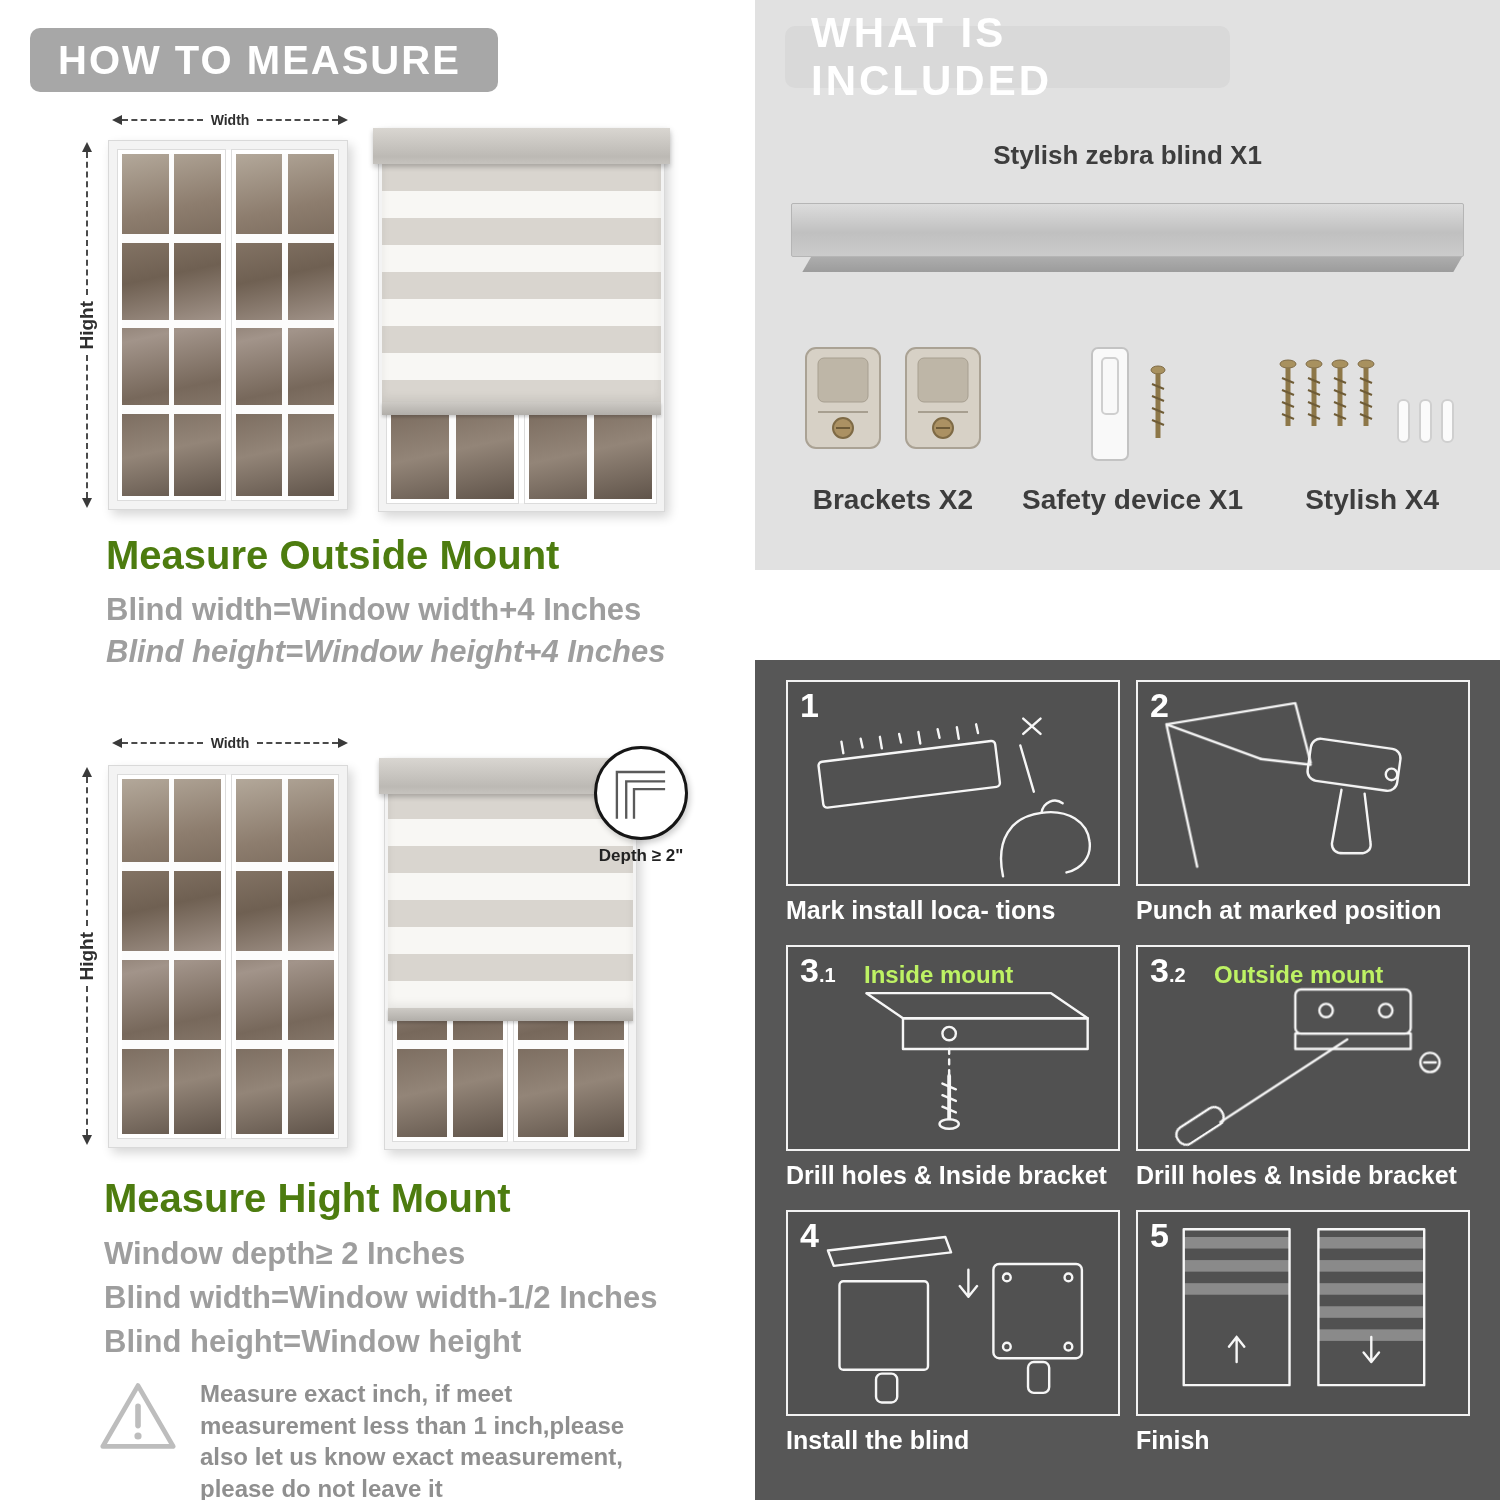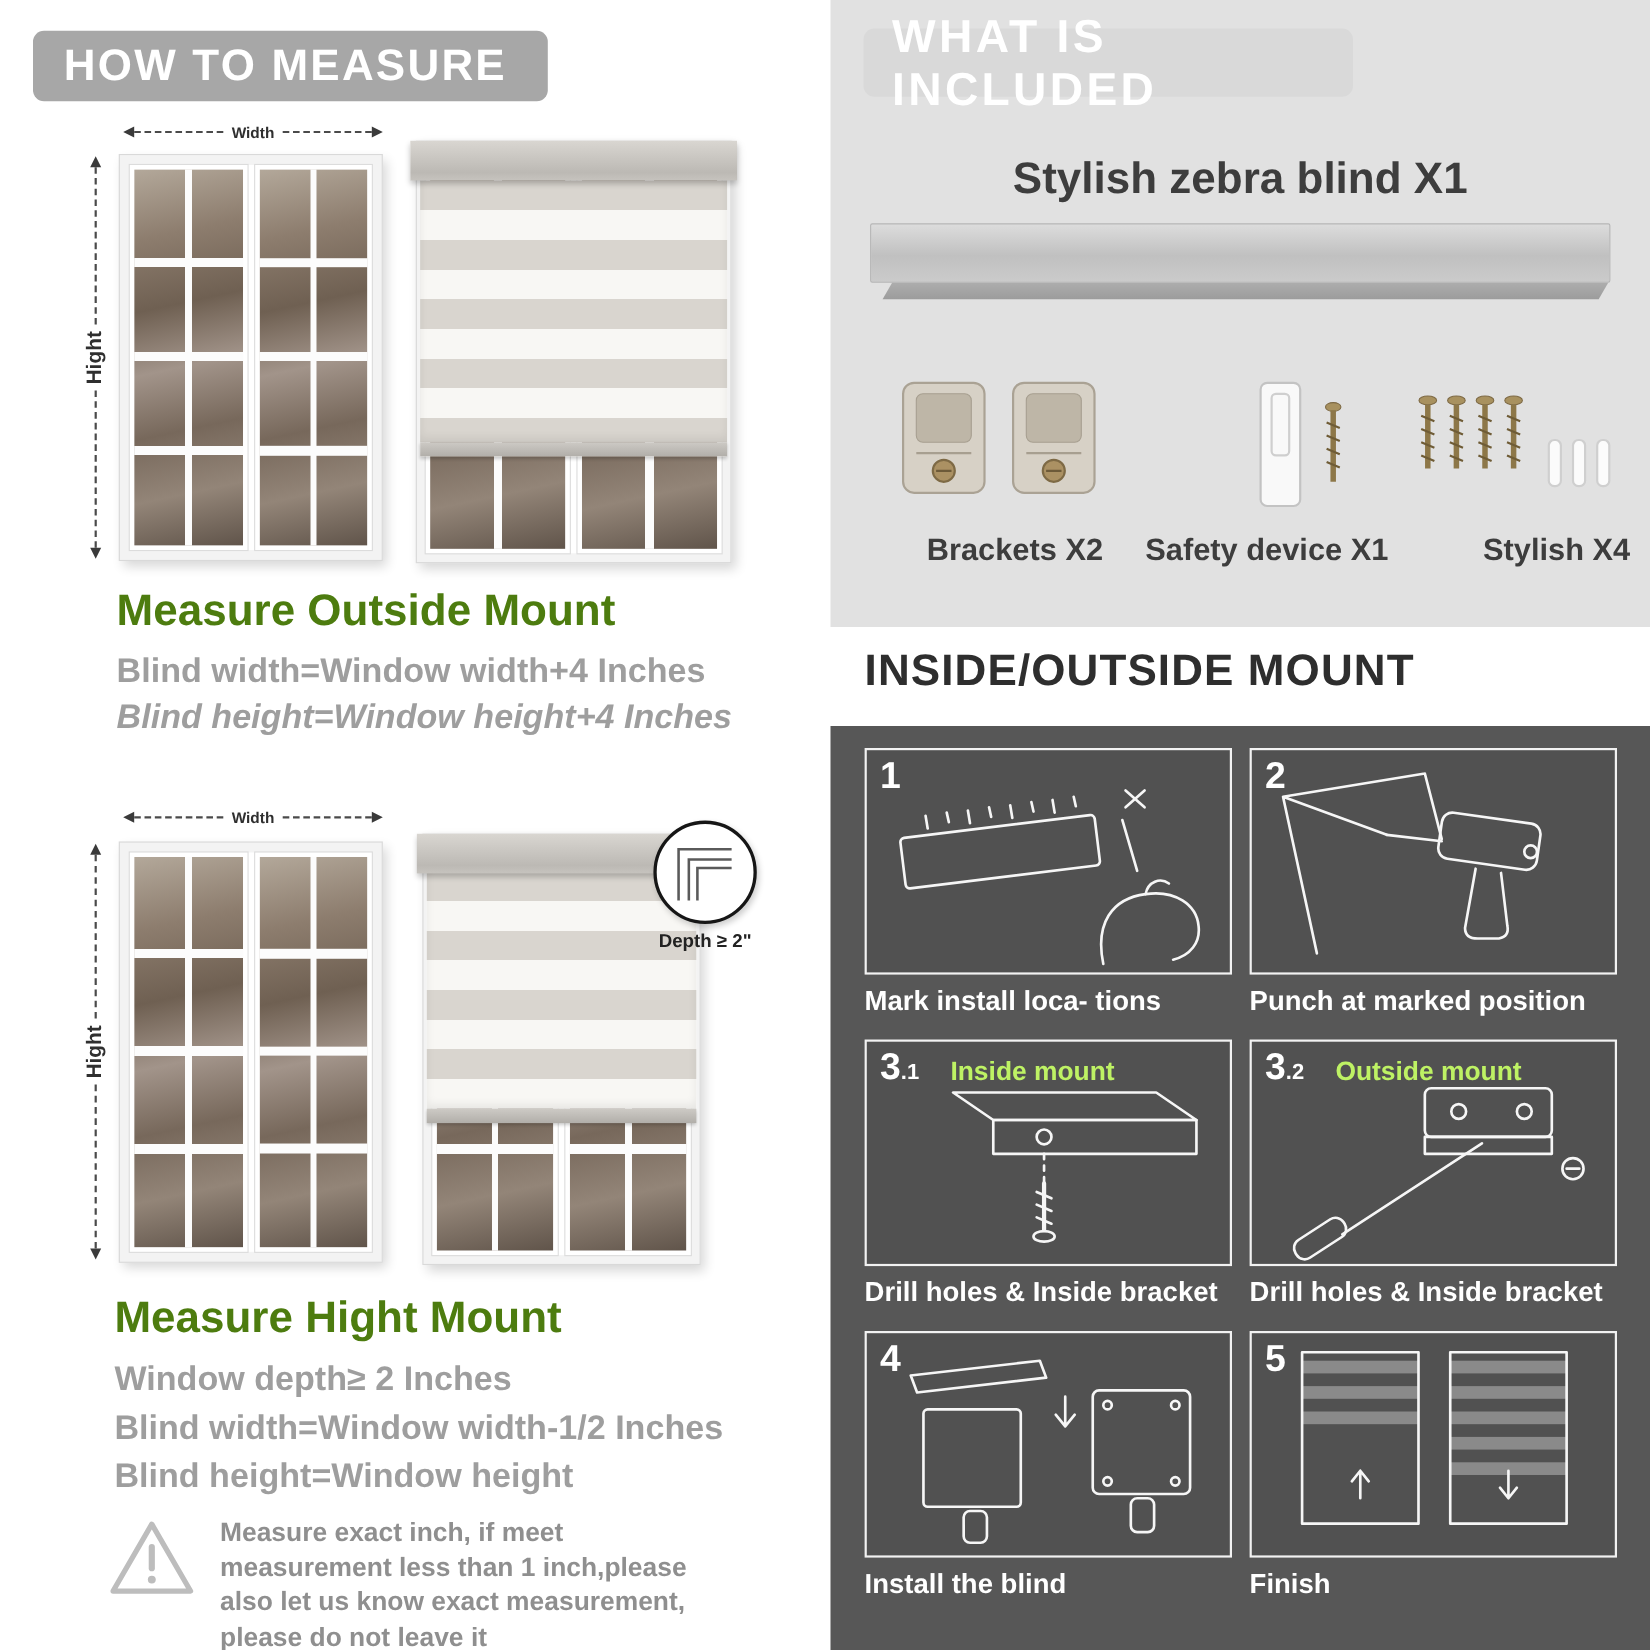--- a/index.html
+++ b/index.html
@@ -85,29 +85,29 @@
   .note { position:absolute; left:98px; top:1378px; width:560px; display:flex; gap:22px; align-items:flex-start; }
   .warn { flex:0 0 80px; }
   .note-text { font-size:24px; font-weight:bold; color:#8f8f8f; line-height:1.32; }
 
   
   .inc-panel { position:absolute; left:755px; top:0; width:745px; height:570px; background:#e1e1e1; }
   .inc-pill { position:absolute; left:30px; top:26px; width:445px; height:62px; background:#d9d9d9;
     border-radius:10px; color:#fff; font-size:42px; font-weight:bold; letter-spacing:3px;
     display:flex; align-items:center; padding-left:26px; }
   .blind-label { position:absolute; top:140px; left:0; width:100%; text-align:center;
-    font-size:40px; font-weight:bold; color:#3d3d3d; }
+    font-size:26px; font-weight:bold; color:#3d3d3d; }
   .headrail { position:absolute; left:36px; right:36px; top:203px; }
   .hr-top { height:54px; background:linear-gradient(180deg,#dcdcdc,#c0c0c0 55%,#cbcbcb);
     border:1px solid #b5b5b5; border-radius:2px; }
   .hr-lip { height:15px; margin-left:20px; margin-right:2px;
     background:linear-gradient(180deg,#adadad,#9c9c9c);
     transform:skewX(-30deg); transform-origin:top left; }
   .inc-items { position:absolute; left:28px; right:18px; top:328px; display:flex; }
-  .inc-item { flex:1; display:flex; flex-direction:column; align-items:flex-end; }
+  .inc-item { flex:1; display:flex; flex-direction:column; align-items:center; }
   .inc-item.mid { flex:1.18; }
   .inc-art { height:142px; display:flex; align-items:flex-end; justify-content:center; }
   .inc-label { margin-top:14px; font-size:28px; font-weight:bold; color:#3d3d3d; white-space:nowrap; }
 
   
   .mount-header { position:absolute; left:786px; top:588px; font-size:40px; font-weight:bold;
     color:#2e2e2e; letter-spacing:1px; }
   .mount-panel { position:absolute; left:755px; top:660px; width:745px; height:840px; background:#575757; }
   .steps { position:absolute; left:31px; top:20px; right:30px; display:grid;
     grid-template-columns:1fr 1fr; column-gap:16px; row-gap:20px; }
@@ -297,21 +297,20 @@
               <rect x="148" y="58" width="11" height="42" rx="5" fill="rgba(255,255,255,.85)" stroke="#cfcfcf" stroke-width="2"></rect>
               <rect x="170" y="58" width="11" height="42" rx="5" fill="rgba(255,255,255,.85)" stroke="#cfcfcf" stroke-width="2"></rect>
             </g>
           </svg>
         </div>
         <div class="inc-label">Stylish X4</div>
       </div>
     </div>
   </section>
 
-  <h2 class="mount-header">INSIDE/OUTSIDE MOUNT</h2>
 
   <section class="mount-panel">
     <div class="steps">
 
       <div class="step">
         <div class="step-box">
           <span class="snum"><span>1</span><span class="ssub"></span></span>
           <span class="slabel"></span>
           <svg class="art" viewBox="0 0 320 210">
             <g fill="none" stroke="#fff" stroke-width="2.5" stroke-linecap="round" stroke-linejoin="round" opacity="0.95">

